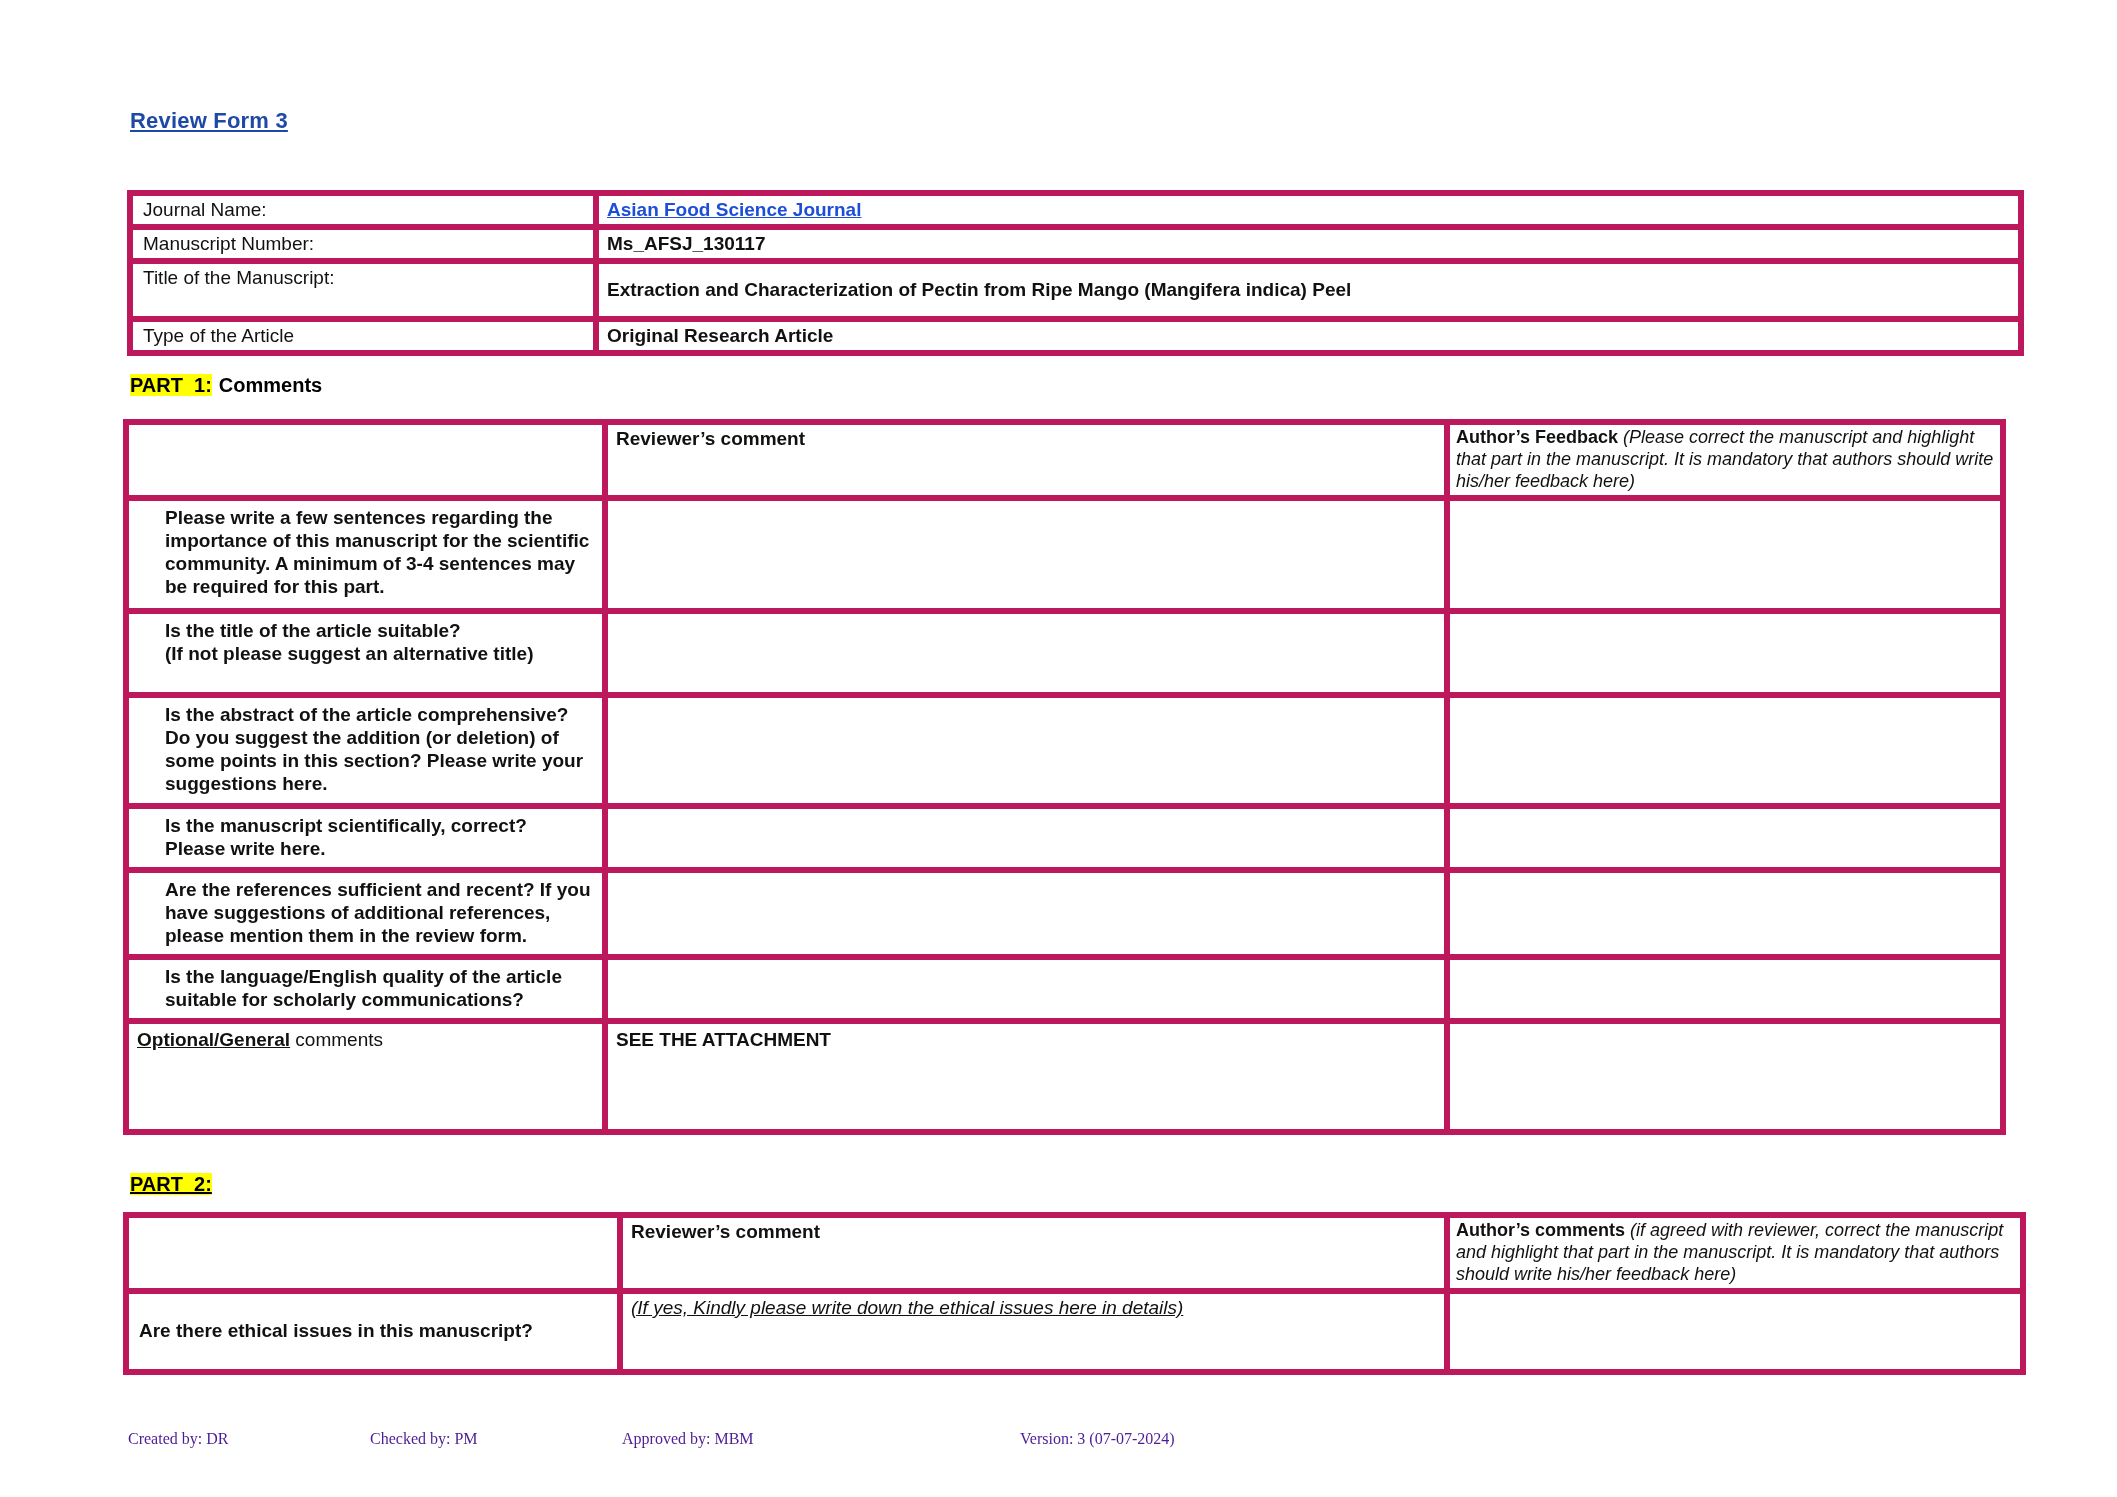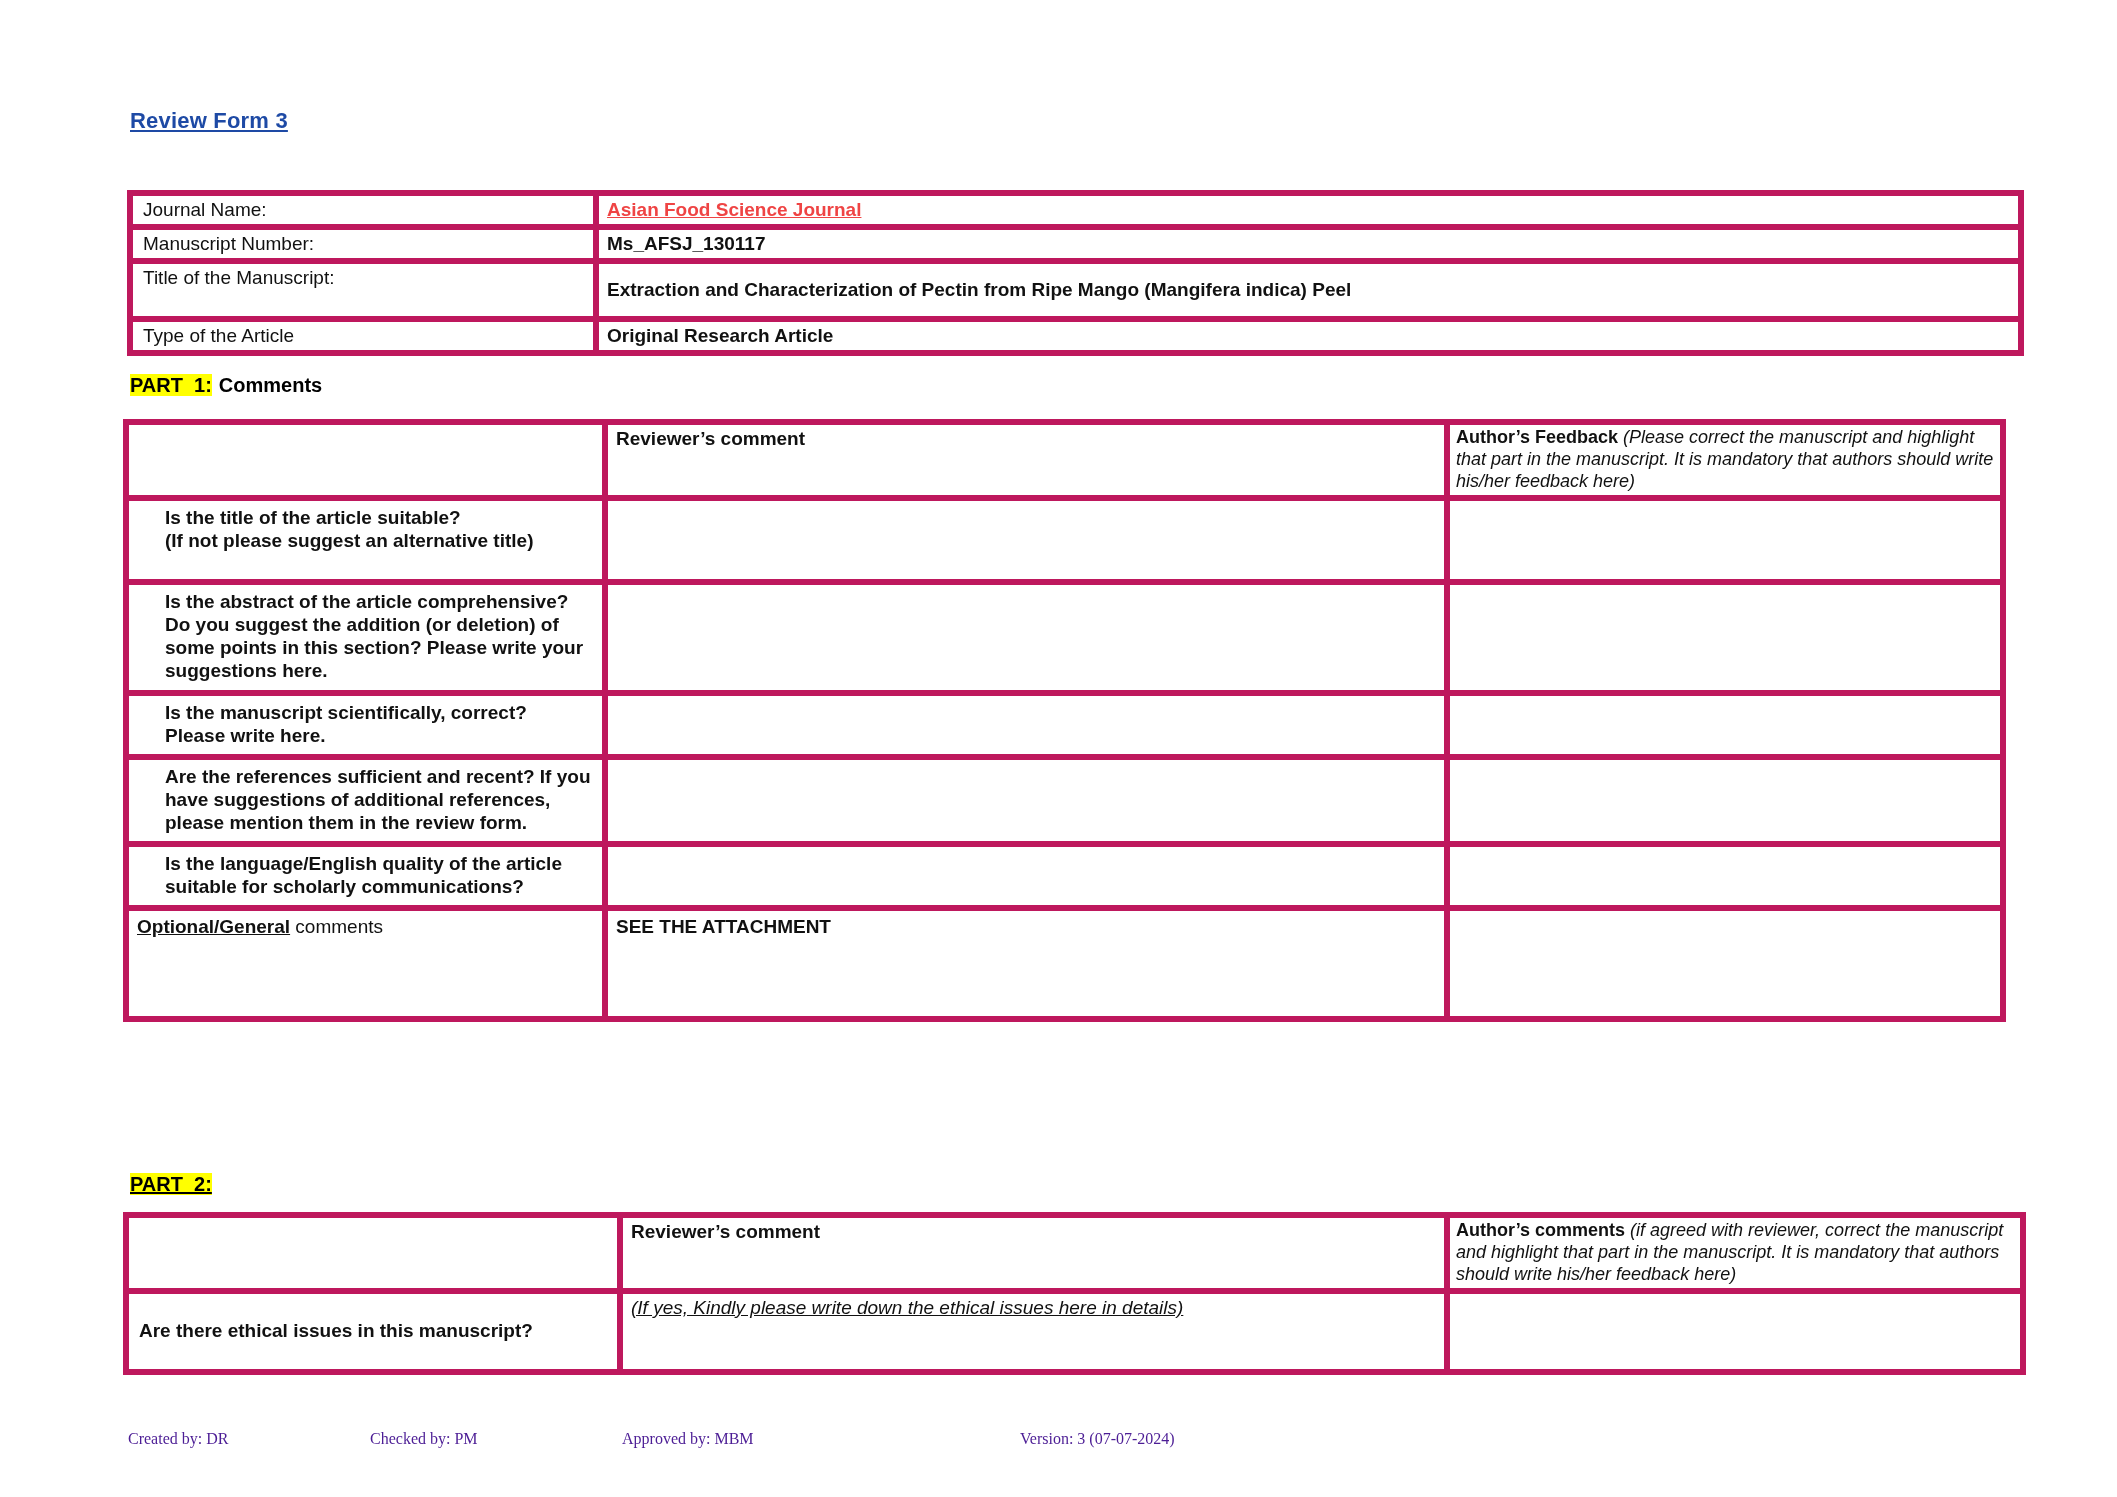--- a/index.html
+++ b/index.html
@@ -14,21 +14,21 @@
     letter-spacing:0.2px;
   }
   table { border-collapse:collapse; table-layout:fixed; position:absolute; background:#fff; }
   td { border:6px solid #be185d; vertical-align:top; font-size:19px; color:#111; padding:3px 8px; overflow:hidden; }
 
   
   .info-table { left:127px; top:190px; width:1891px; }
   .info-table td.lbl { font-weight:normal; padding-left:10px; }
   .info-table td.val { font-weight:bold; }
   .info-table td.vmid { vertical-align:middle; }
-  .link { color:#ef4444; font-weight:bold; text-decoration:underline; cursor:pointer; }
+  .link { color:#1d4ed8; font-weight:bold; text-decoration:underline; cursor:pointer; }
 
   
   .sect-head { position:absolute; left:130px; font-size:20px; font-weight:bold; color:#000; }
   .sect-head .hl { background:#ffff00; white-space:pre; }
   .sect-head .hl.u { text-decoration:underline; }
   .sect-head .rest { margin-left:7px; }
 
   
   .p1-table { left:123px; top:419px; width:1877px; }
   .p2-table { left:123px; top:1212px; width:1897px; }
@@ -91,20 +91,25 @@
         <col style="width:479px">
         <col style="width:842px">
         <col style="width:556px">
       </colgroup>
     <tbody>
         <tr style="height:66px">
       <td></td>
       <td class="hdr">Reviewer’s comment</td>
       <td class="auth-hdr"><span class="b">Author’s Feedback</span><span class="i"> (Please correct the manuscript and highlight that part in the manuscript. It is mandatory that authors should write his/her feedback here)</span></td>
     </tr>
+    <tr style="height:113px">
+      <td class="q">Please write a few sentences regarding the importance of this manuscript for the scientific community. A minimum of 3-4 sentences may be required for this part.</td>
+      <td></td>
+      <td></td>
+    </tr>
     <tr style="height:84px">
       <td class="q">Is the title of the article suitable?
 (If not please suggest an alternative title)</td>
       <td></td>
       <td></td>
     </tr>
     <tr style="height:111px">
       <td class="q">Is the abstract of the article comprehensive? Do you suggest the addition (or deletion) of some points in this section? Please write your suggestions here.</td>
       <td></td>
       <td></td>

